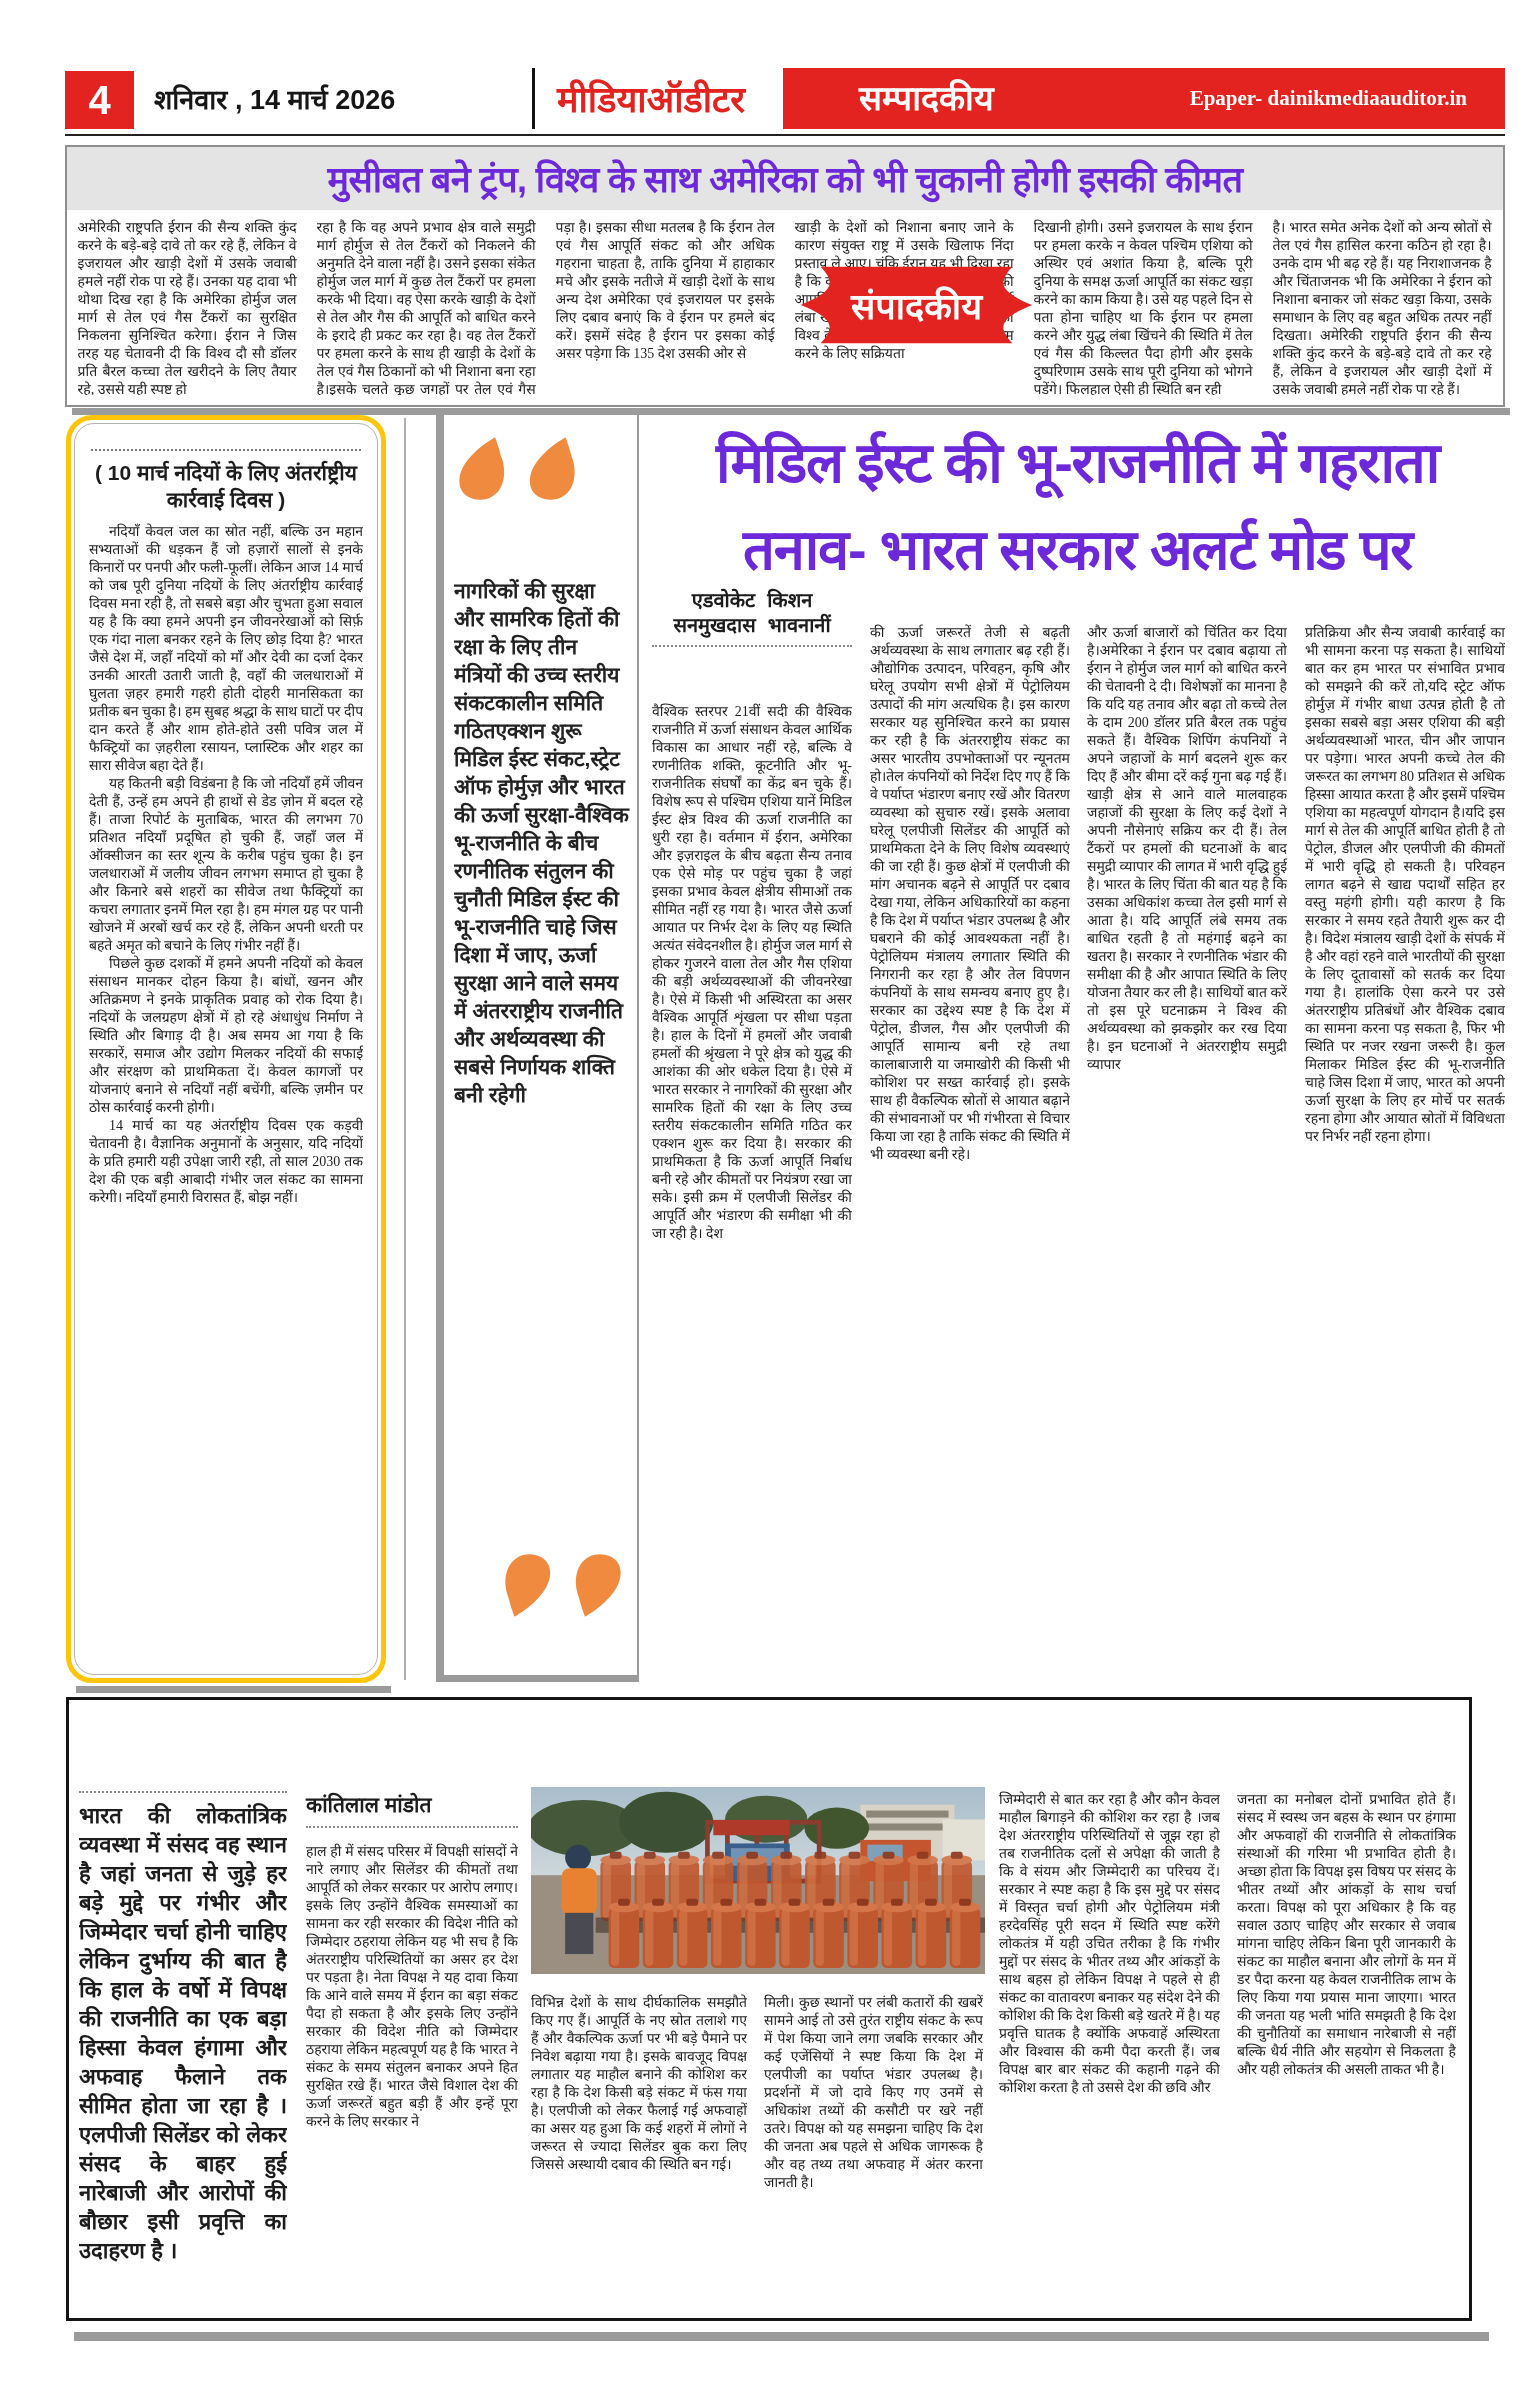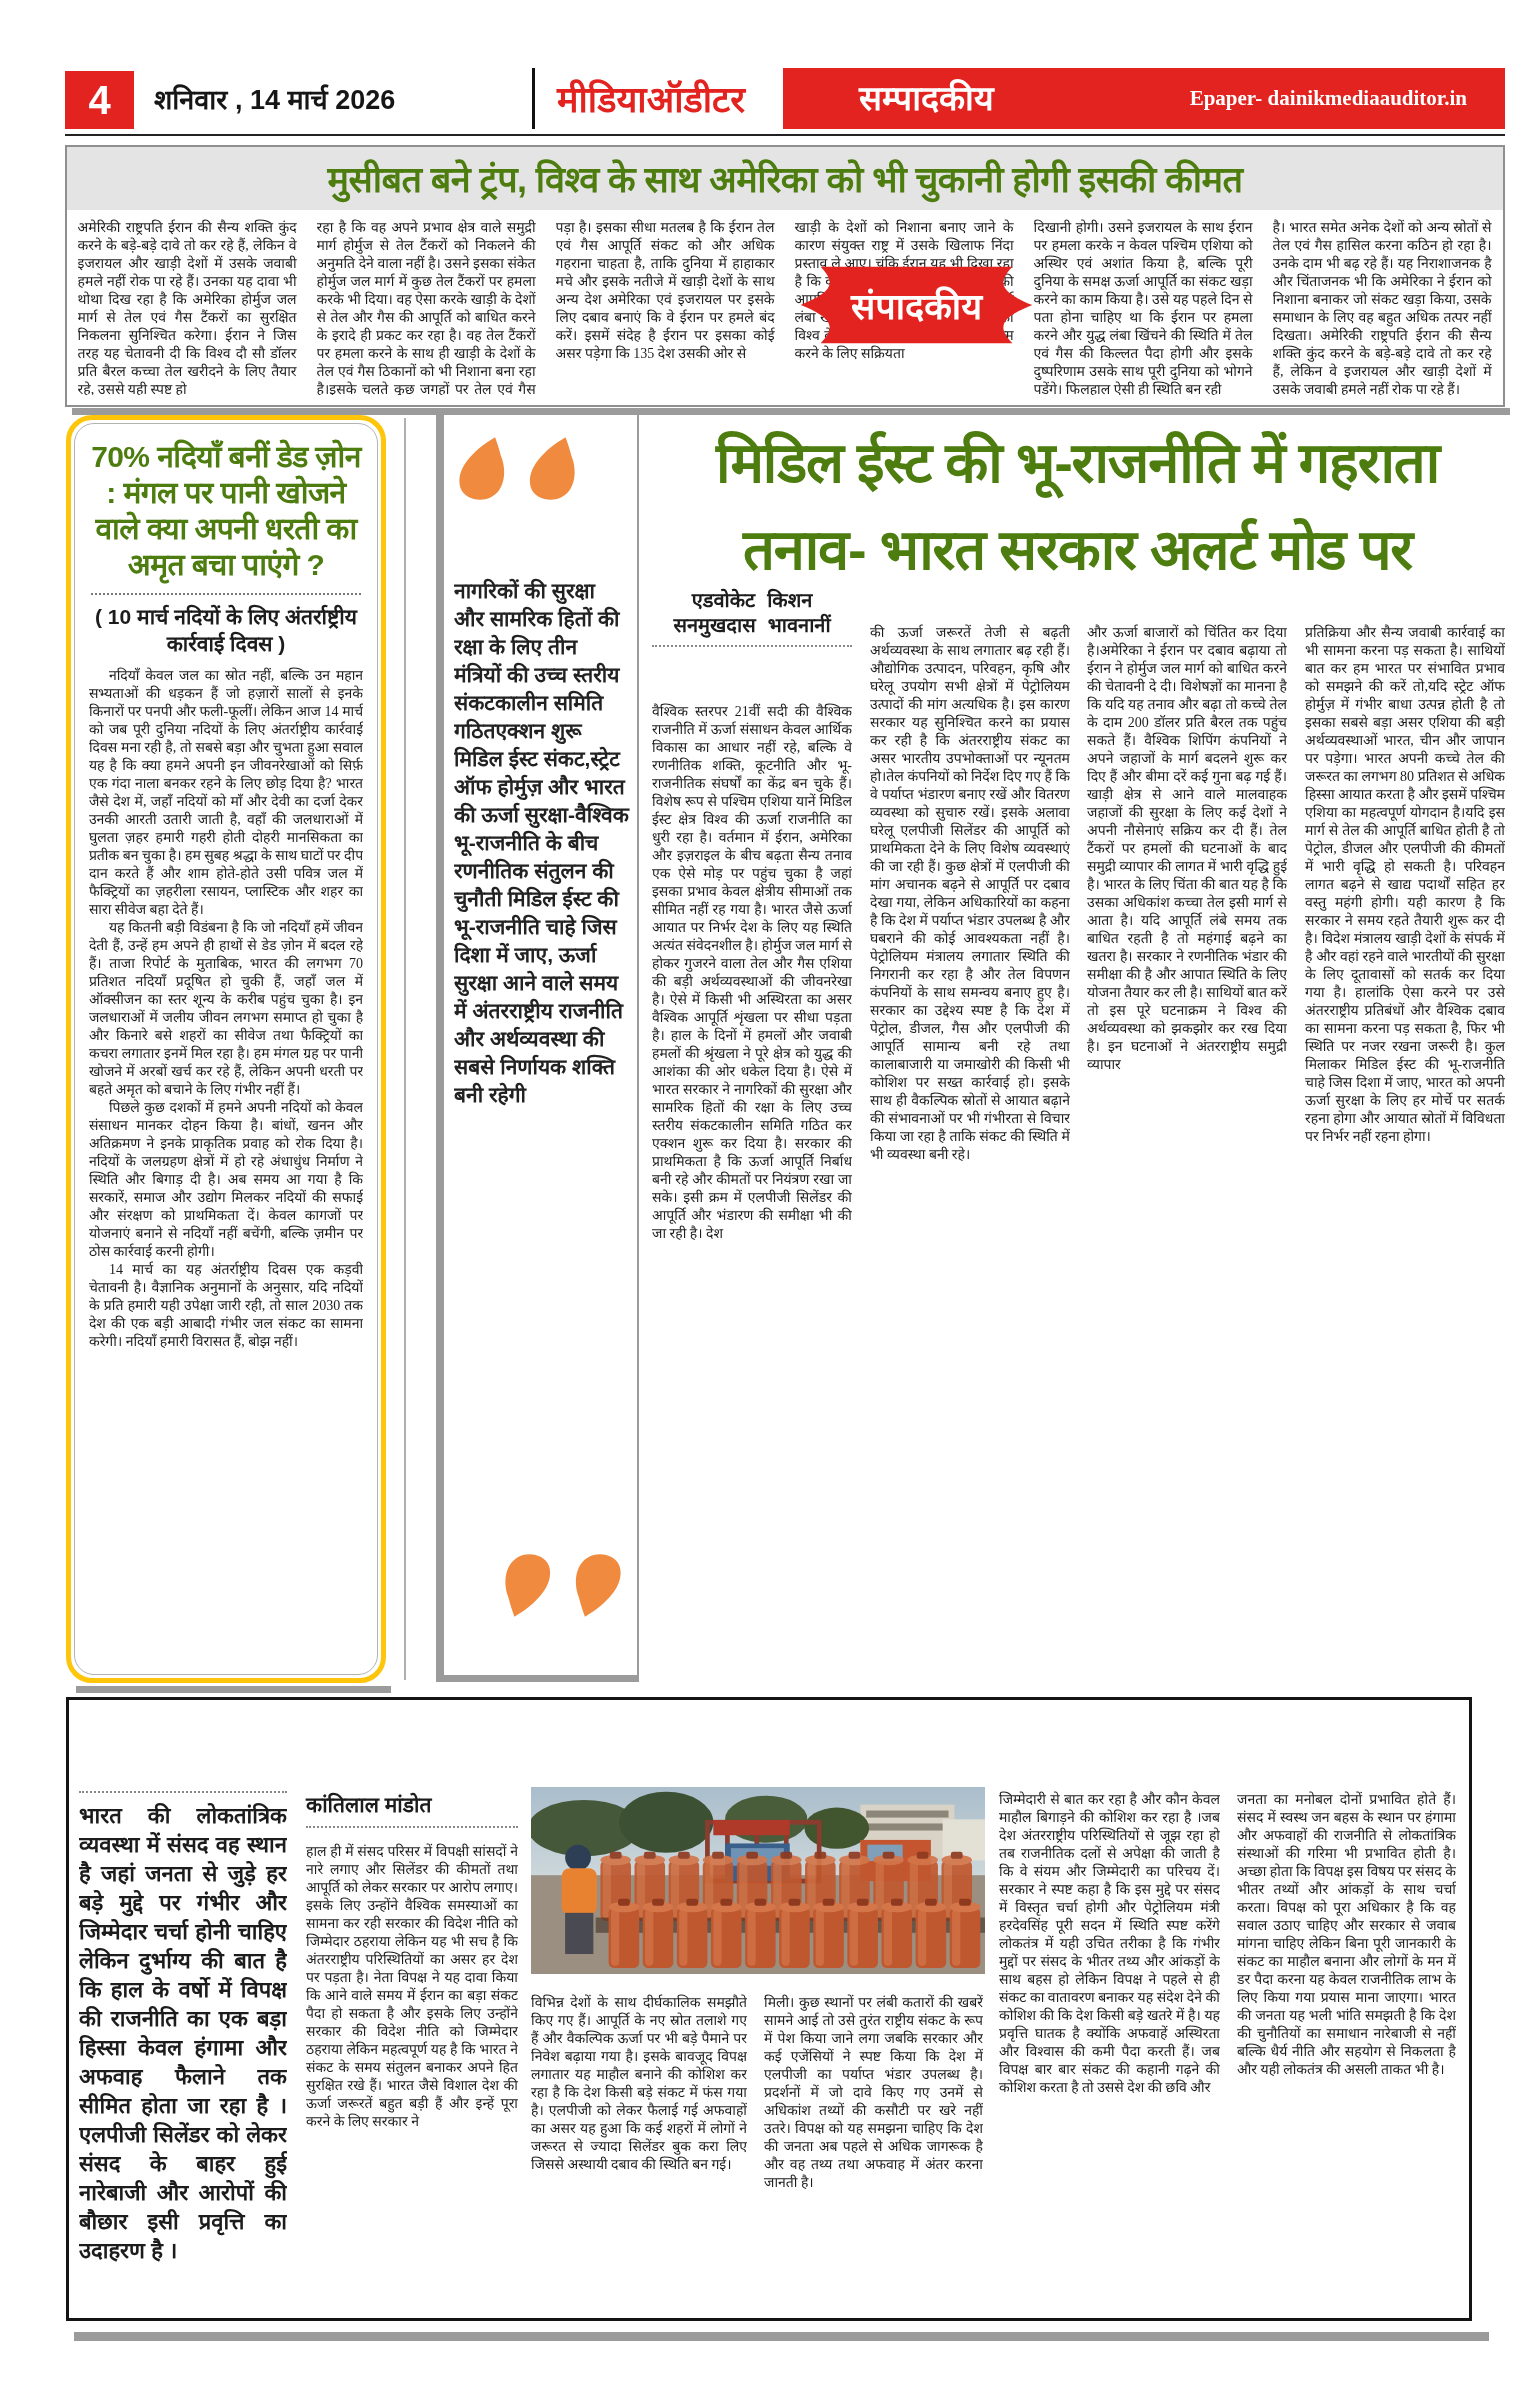--- a/index.html
+++ b/index.html
@@ -1,19 +1,19 @@
 <!DOCTYPE html>
 <html style="font-size:9.4px"><head>
 <meta charset="utf-8">
 <style>
   html,body{margin:0;padding:0;background:#ffffff;}
   .page{position:relative;width:1528px;height:2401px;background:#ffffff;overflow:hidden;
         font-family:"Liberation Serif", serif;color:#1c1c1c;}
   .abs{position:absolute;}
-  .hd{font-family:"Liberation Sans", sans-serif;font-weight:800;color:#4d7c0f;}
+  .hd{font-family:"Liberation Sans", sans-serif;font-weight:800;color:#6d28d9;}
   .body-txt{font-size:14px;line-height:18px;text-align:justify;overflow:hidden;color:#1d1d1d;}
   .body-txt p{margin:0;text-indent:20px;}
   .red{background:#e2231f;}
   .shadow{background:#9b9b9b;}
   
   .pgnum{left:65px;top:71px;width:69px;height:58px;display:flex;align-items:center;justify-content:center;
          color:#fff;font-family:"Liberation Sans",sans-serif;font-weight:800;font-size:40px;}
   .date{left:154px;top:71px;height:58px;line-height:58px;font-size:27px;font-weight:800;
         font-family:"Liberation Sans",sans-serif;color:#161616;}
   .vline{left:532px;top:68px;width:2.9px;height:61px;background:#111;}
@@ -94,21 +94,20 @@
       <svg width="241" height="80" viewBox="0 0 410 136">
         <path d="M42,3 L368,3 C345,28 342,44 402,68 C342,92 345,108 368,133 L42,133 C65,108 68,92 8,68 C68,44 65,28 42,3 Z" fill="#e2231f"></path>
       </svg>
       <div class="bt">संपादकीय</div>
     </div>
   </div>
   <div class="abs shadow" style="left:72px;top:408px;width:1438px;height:7px;"></div>
 
   <div class="abs sidebar">
     <div class="sidebar-inner">
-      <div class="hd sb-head">70% नदियाँ बनीं डेड ज़ोन : मंगल पर पानी खोजने वाले क्या अपनी धरती का अमृत बचा पाएंगे ?</div>
       <div class="sb-dot"></div>
       <div class="sb-sub">( 10 मार्च नदियों के लिए अंतर्राष्ट्रीय कार्रवाई दिवस )</div>
       <div class="body-txt" style="height:987px;">
         <p>नदियाँ केवल जल का स्रोत नहीं, बल्कि उन महान सभ्यताओं की धड़कन हैं जो हज़ारों सालों से इनके किनारों पर पनपी और फली-फूलीं। लेकिन आज 14 मार्च को जब पूरी दुनिया नदियों के लिए अंतर्राष्ट्रीय कार्रवाई दिवस मना रही है, तो सबसे बड़ा और चुभता हुआ सवाल यह है कि क्या हमने अपनी इन जीवनरेखाओं को सिर्फ़ एक गंदा नाला बनकर रहने के लिए छोड़ दिया है? भारत जैसे देश में, जहाँ नदियों को माँ और देवी का दर्जा देकर उनकी आरती उतारी जाती है, वहाँ की जलधाराओं में घुलता ज़हर हमारी गहरी होती दोहरी मानसिकता का प्रतीक बन चुका है। हम सुबह श्रद्धा के साथ घाटों पर दीप दान करते हैं और शाम होते-होते उसी पवित्र जल में फैक्ट्रियों का ज़हरीला रसायन, प्लास्टिक और शहर का सारा सीवेज बहा देते हैं।</p>
         <p>यह कितनी बड़ी विडंबना है कि जो नदियाँ हमें जीवन देती हैं, उन्हें हम अपने ही हाथों से डेड ज़ोन में बदल रहे हैं। ताजा रिपोर्ट के मुताबिक, भारत की लगभग 70 प्रतिशत नदियाँ प्रदूषित हो चुकी हैं, जहाँ जल में ऑक्सीजन का स्तर शून्य के करीब पहुंच चुका है। इन जलधाराओं में जलीय जीवन लगभग समाप्त हो चुका है और किनारे बसे शहरों का सीवेज तथा फैक्ट्रियों का कचरा लगातार इनमें मिल रहा है। हम मंगल ग्रह पर पानी खोजने में अरबों खर्च कर रहे हैं, लेकिन अपनी धरती पर बहते अमृत को बचाने के लिए गंभीर नहीं हैं।</p>
         <p>पिछले कुछ दशकों में हमने अपनी नदियों को केवल संसाधन मानकर दोहन किया है। बांधों, खनन और अतिक्रमण ने इनके प्राकृतिक प्रवाह को रोक दिया है। नदियों के जलग्रहण क्षेत्रों में हो रहे अंधाधुंध निर्माण ने स्थिति और बिगाड़ दी है। अब समय आ गया है कि सरकारें, समाज और उद्योग मिलकर नदियों की सफाई और संरक्षण को प्राथमिकता दें। केवल कागजों पर योजनाएं बनाने से नदियाँ नहीं बचेंगी, बल्कि ज़मीन पर ठोस कार्रवाई करनी होगी।</p>
         <p>14 मार्च का यह अंतर्राष्ट्रीय दिवस एक कड़वी चेतावनी है। वैज्ञानिक अनुमानों के अनुसार, यदि नदियों के प्रति हमारी यही उपेक्षा जारी रही, तो साल 2030 तक देश की एक बड़ी आबादी गंभीर जल संकट का सामना करेगी। नदियाँ हमारी विरासत हैं, बोझ नहीं।</p>
       </div>
     </div>
   </div>

